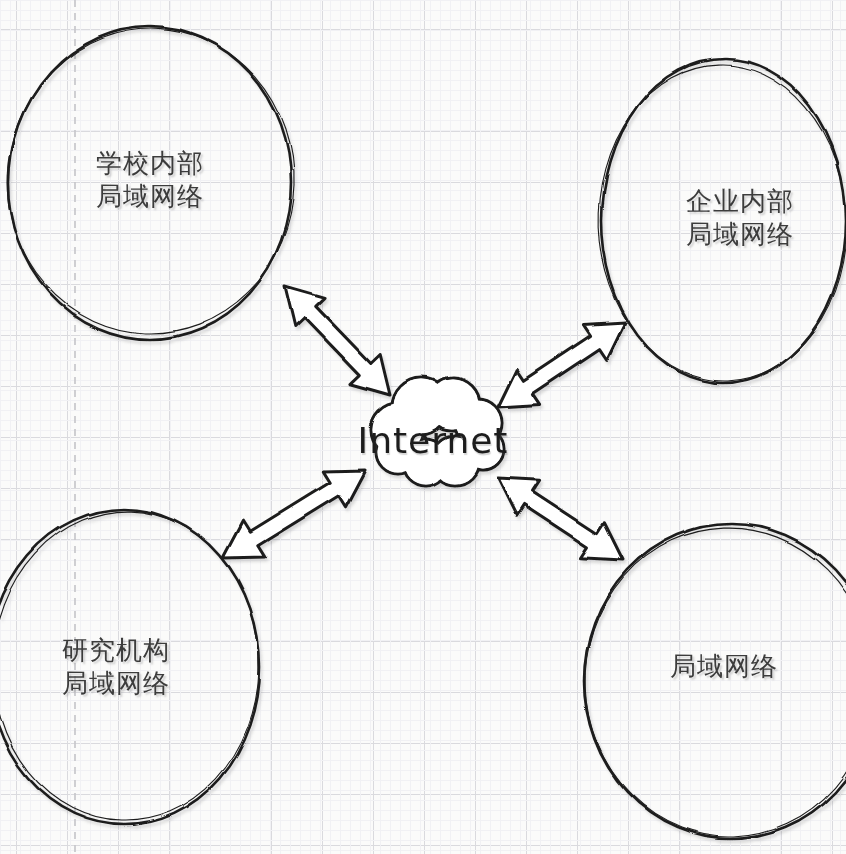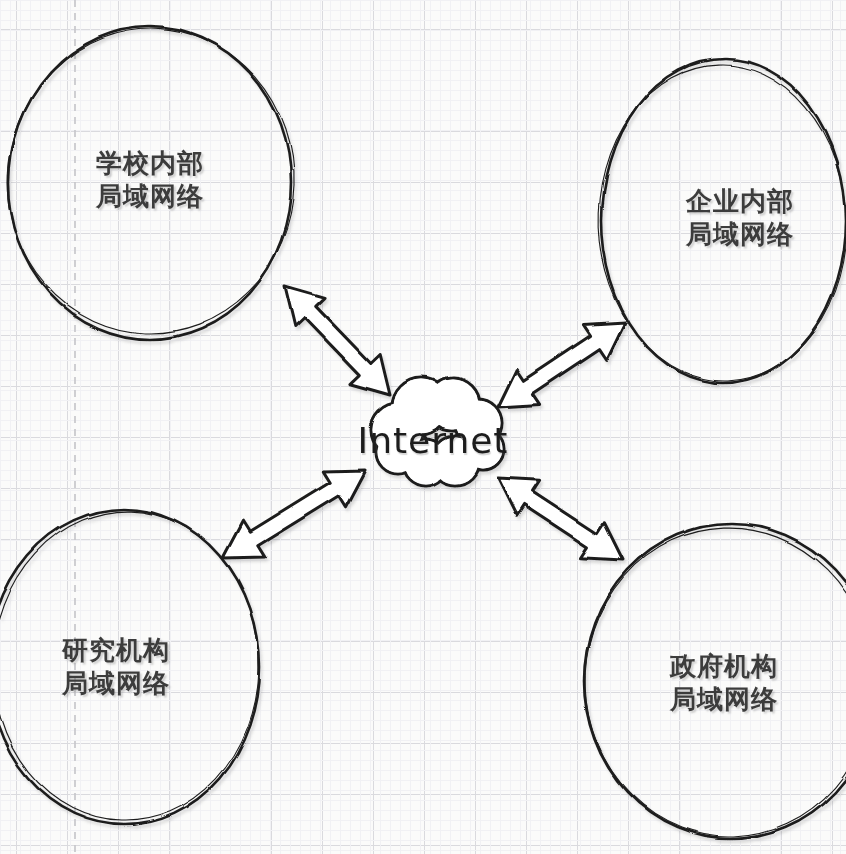--- a/index.html
+++ b/index.html
@@ -31,21 +31,21 @@
     position: absolute; left: 0; top: 0;
     filter: drop-shadow(2px 3px 1.5px rgba(60,60,60,0.18));
   }
   .node-label {
     position: absolute;
     text-align: center;
     font-size: 26px;
     line-height: 33px;
     letter-spacing: 1px;
     color: #3c3c3c;
-    font-weight: 700;
+    font-weight: 400;
     text-shadow: 2px 2px 2px rgba(110,110,110,0.30);
     white-space: nowrap;
   }
   .node-label span { display: block; }
   .lbl-school     { left: 30px;  top: 147px; width: 240px; }
   .lbl-enterprise { left: 620px; top: 185px; width: 240px; }
   .lbl-research   { left: -4px;  top: 634px; width: 240px; }
   .lbl-government { left: 604px; top: 650px; width: 240px; }
   .cloud-label {
     position: absolute;
@@ -131,19 +131,18 @@
   </div>
   <div class="node-label lbl-enterprise">
     <span>企业内部</span>
     <span>局域网络</span>
   </div>
   <div class="node-label lbl-research">
     <span>研究机构</span>
     <span>局域网络</span>
   </div>
   <div class="node-label lbl-government">
-    <span>政府机构</span>
     <span>局域网络</span>
   </div>
 
   <div class="cloud-label">Internet</div>
 
 </div>
 
 </body></html>

